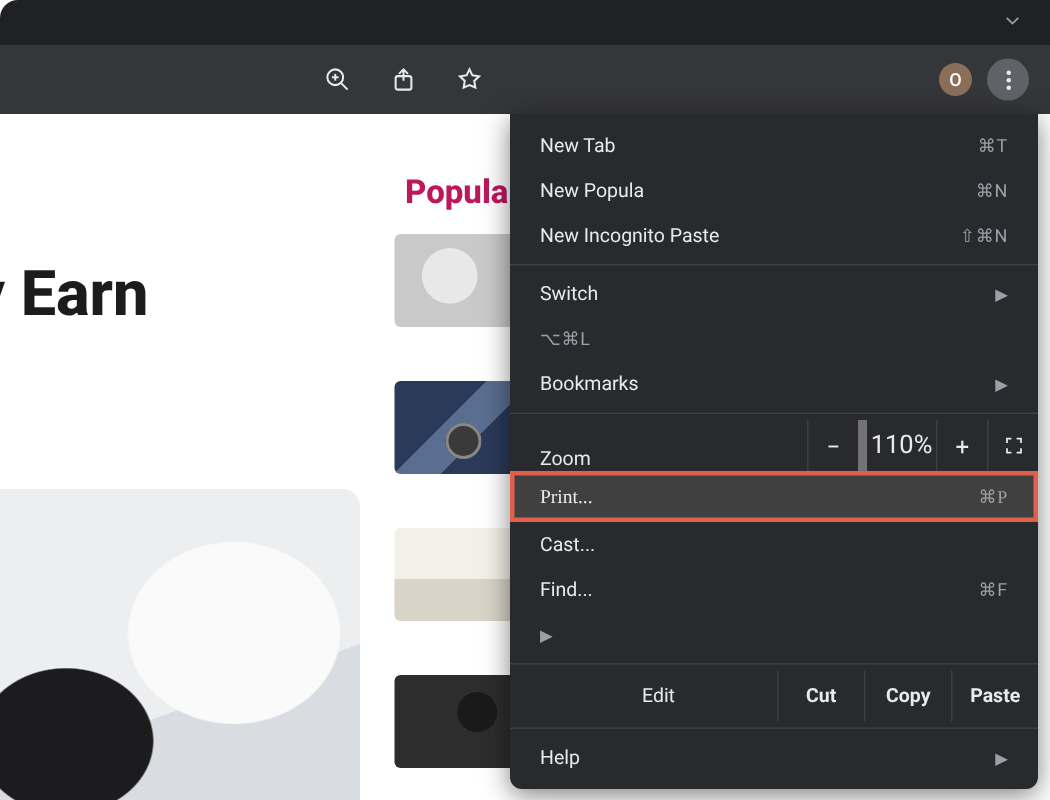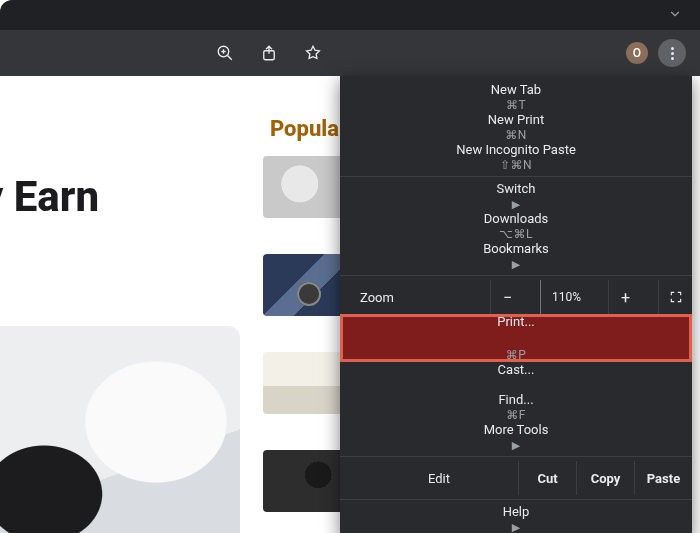--- a/index.html
+++ b/index.html
@@ -82,21 +82,21 @@
     font-weight: 800;
     color: #1c1c1e;
     white-space: nowrap;
     position: absolute;
     left: -86px;
     top: 96px;
   }
   .page h2 {
     font-size: 22px;
     font-weight: 800;
-    color: #a16207;
+    color: #be185d;
     position: absolute;
     left: 270px;
     top: 40px;
   }
   .sidebar-list {
     position: absolute;
     left: 263px;
     top: 80px;
     width: 92px;
   }
@@ -148,53 +148,52 @@
     box-shadow: 0 4px 18px rgba(0,0,0,.5);
     z-index: 10;
   }
   .menu-item {
     height: 30px;
     display: flex;
     align-items: center;
     padding: 0 20px;
     justify-content: space-between;
     cursor: pointer;
-    flex-direction: column;
   }
   .menu-item.highlight {
-    background: #7f1d1d;
+    background: #404040;
     box-shadow: inset 0 0 0 3px #e0604e;
-    height: 48px;
+    height: 34px;
+    font-family: Liberation Serif, serif;
   }
   .menu-item .label { flex: 1; }
   .menu-item .shortcut { color: #9aa0a6; font-size: 12px; letter-spacing: .5px; }
   .menu-item .arrow { color: #9aa0a6; font-size: 11px; }
   .menu-sep { height: 1px; background: #3c4043; margin: 4px 0; }
 
   .zoom-row {
     height: 34px;
     display: flex;
-    align-items: center;
+    align-items: flex-end;
     padding: 0 0 0 20px;
-    gap: 16px;
   }
   .zoom-row .zlabel { flex: 1; }
   .zoom-row .zctrl {
     width: 34px; height: 34px;
     display: flex; align-items: center; justify-content: center;
     border-left: 1px solid #3c4043;
     cursor: pointer;
     color: #e8eaed;
     font-size: 16px;
   }
   .zoom-row .zval {
     width: 52px; text-align: center;
-    border-left: 1px solid #737373;
+    border-left: 6px solid #737373;
     height: 34px; line-height: 34px;
-    font-size: 12px;
+    font-size: 17px;
   }
   .zoom-row .zfs svg { width: 14px; height: 14px; stroke: #e8eaed; stroke-width: 2; fill: none; }
 
   .edit-row {
     height: 34px;
     display: flex;
     align-items: center;
     padding: 0 0 0 20px;
     text-align: center;
   }
@@ -268,36 +267,35 @@
   <div class="sidebar-caption">11 Best Nintendo Switch</div>
 </div>
 
 <div class="menu">
 
   <div class="menu-item">
     <span class="label">New Tab</span>
     <span class="shortcut">⌘T</span>
   </div>
   <div class="menu-item">
-    <span class="label">New Print</span>
+    <span class="label">New Popula</span>
     <span class="shortcut">⌘N</span>
   </div>
   <div class="menu-item">
     <span class="label">New Incognito Paste</span>
     <span class="shortcut">⇧⌘N</span>
   </div>
 
   <div class="menu-sep"></div>
 
   <div class="menu-item">
     <span class="label">Switch</span>
     <span class="arrow">▶</span>
   </div>
   <div class="menu-item">
-    <span class="label">Downloads</span>
     <span class="shortcut">⌥⌘L</span>
   </div>
   <div class="menu-item">
     <span class="label">Bookmarks</span>
     <span class="arrow">▶</span>
   </div>
 
   <div class="menu-sep"></div>
 
   <div class="zoom-row">
@@ -318,21 +316,20 @@
   </div>
 
   <div class="menu-item">
     <span class="label">Cast...</span>
   </div>
   <div class="menu-item">
     <span class="label">Find...</span>
     <span class="shortcut">⌘F</span>
   </div>
   <div class="menu-item">
-    <span class="label">More Tools</span>
     <span class="arrow">▶</span>
   </div>
 
   <div class="menu-sep"></div>
 
   <div class="edit-row">
     <span class="elabel">Edit</span>
     <span class="ebtn">Cut</span>
     <span class="ebtn">Copy</span>
     <span class="ebtn">Paste</span>

